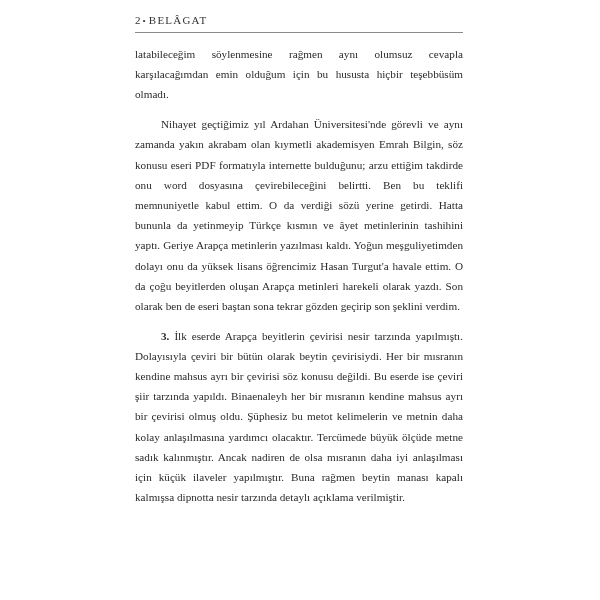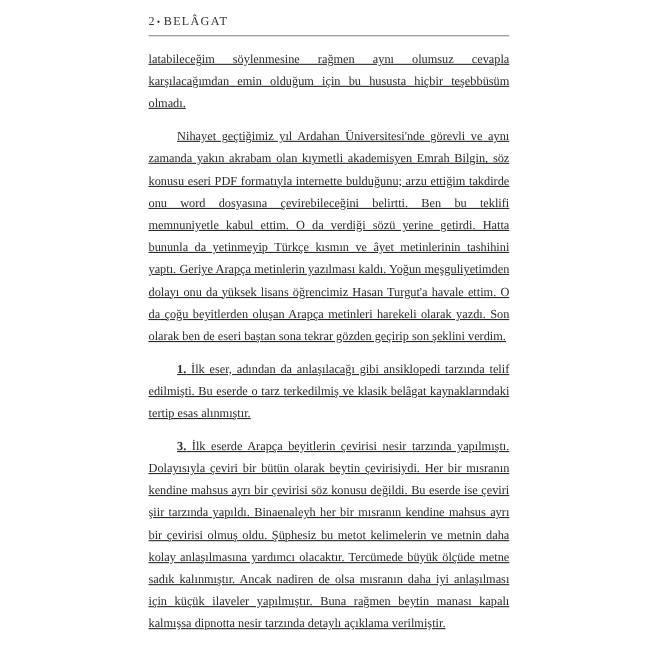--- a/index.html
+++ b/index.html
@@ -4,41 +4,38 @@
   <style>
     html, body { margin:0; padding:0; background:#ffffff; }
     body { width:600px; height:600px; overflow:hidden; position:relative; }
     .page { position:absolute; left:135px; top:0; width:328px; color:#2a2a2a;
       font-family:"Liberation Serif", "DejaVu Serif", serif; }
     .header { position:absolute; top:14px; left:0; width:328px; height:18px;
       border-bottom:1px solid #8a8a8a; font-size:11px; letter-spacing:1.2px; color:#333; }
     .header .num { letter-spacing:0; }
     .header .dot { font-size:9px; margin:0 2px; }
     .body { position:absolute; top:44px; left:0; width:328px; font-size:11.2px; line-height:20.2px; }
-    p { margin:0 0 9.5px 0; text-align:justify; text-indent:0; hyphens:manual;text-decoration:underline; }
+    p { margin:0 0 9.5px 0; text-align:justify; text-indent:0; hyphens:manual; }
     p.ind { text-indent:26px; }
     p.cont { text-indent:0; }
     b { font-weight:bold; }
   </style>
 </head>
 <body>
 
 <div class="page">
   <div class="header">
     <span class="num">2</span><span class="dot">•</span><span>BELÂGAT</span>
   </div>
 
   <div class="body">
     <p class="cont">
       <span>latabileceğim söylenmesine rağmen aynı olumsuz cevapla karşılacağımdan emin olduğum için bu hususta hiçbir teşebbüsüm olmadı.</span>
     </p>
     <p class="ind">
       <span>Nihayet geçtiğimiz yıl Ardahan Üniversitesi'nde görevli ve aynı zamanda yakın akrabam olan kıymetli akademisyen Emrah Bilgin, söz konusu eseri PDF formatıyla internette bulduğunu; arzu ettiğim takdirde onu word dosyasına çevirebileceğini belirtti. Ben bu teklifi memnuniyetle kabul ettim. O da verdiği sözü yerine getirdi. Hatta bununla da yetinmeyip Türkçe kısmın ve âyet metinlerinin tashihini yaptı. Geriye Arapça metinlerin yazılması kaldı. Yoğun meşguliyetimden dolayı onu da yüksek lisans öğrencimiz Hasan Turgut'a havale ettim. O da çoğu beyitlerden oluşan Arapça metinleri harekeli olarak yazdı. Son olarak ben de eseri baştan sona tekrar gözden geçirip son şeklini verdim.</span>
     </p>
     <p class="ind">
-      <b>1.</b> <span>İlk eser, adından da anlaşılacağı gibi ansiklopedi tarzında telif edilmişti. Bu eserde o tarz terkedilmiş ve klasik belâgat kaynaklarındaki tertip esas alınmıştır.</span>
-    </p>
-    <p class="ind">
       <b>3.</b> <span>İlk eserde Arapça beyitlerin çevirisi nesir tarzında yapılmıştı. Dolayısıyla çeviri bir bütün olarak beytin çevirisiydi. Her bir mısranın kendine mahsus ayrı bir çevirisi söz konusu değildi. Bu eserde ise çeviri şiir tarzında yapıldı. Binaenaleyh her bir mısranın kendine mahsus ayrı bir çevirisi olmuş oldu. Şüphesiz bu metot kelimelerin ve metnin daha kolay anlaşılmasına yardımcı olacaktır. Tercümede büyük ölçüde metne sadık kalınmıştır. Ancak nadiren de olsa mısranın daha iyi anlaşılması için küçük ilaveler yapılmıştır. Buna rağmen beytin manası kapalı kalmışsa dipnotta nesir tarzında detaylı açıklama verilmiştir.</span>
     </p>
 
   </div>
 </div>
 
 </body></html>

